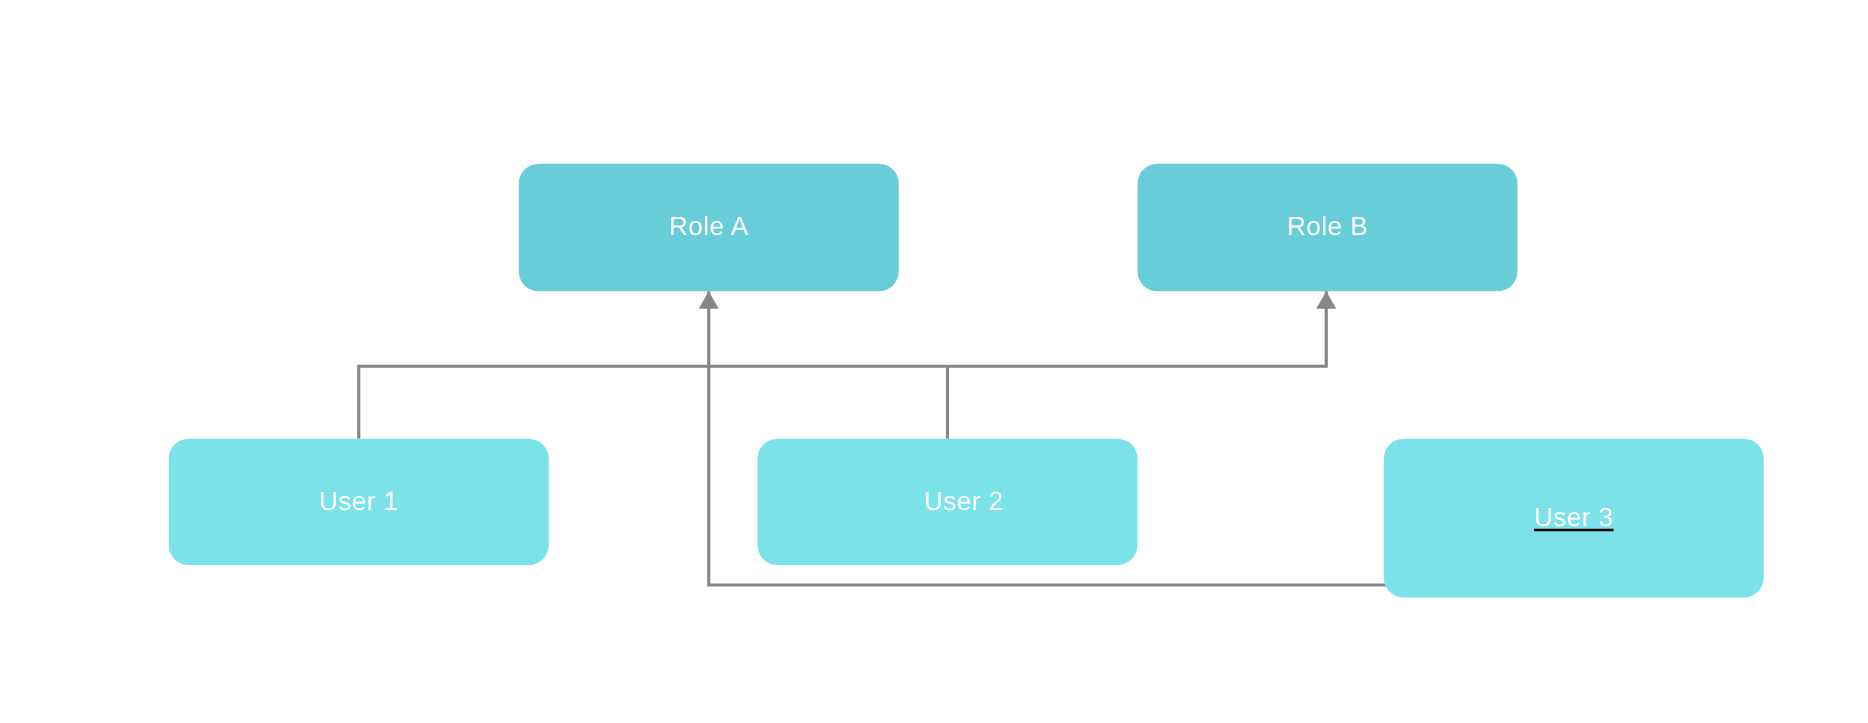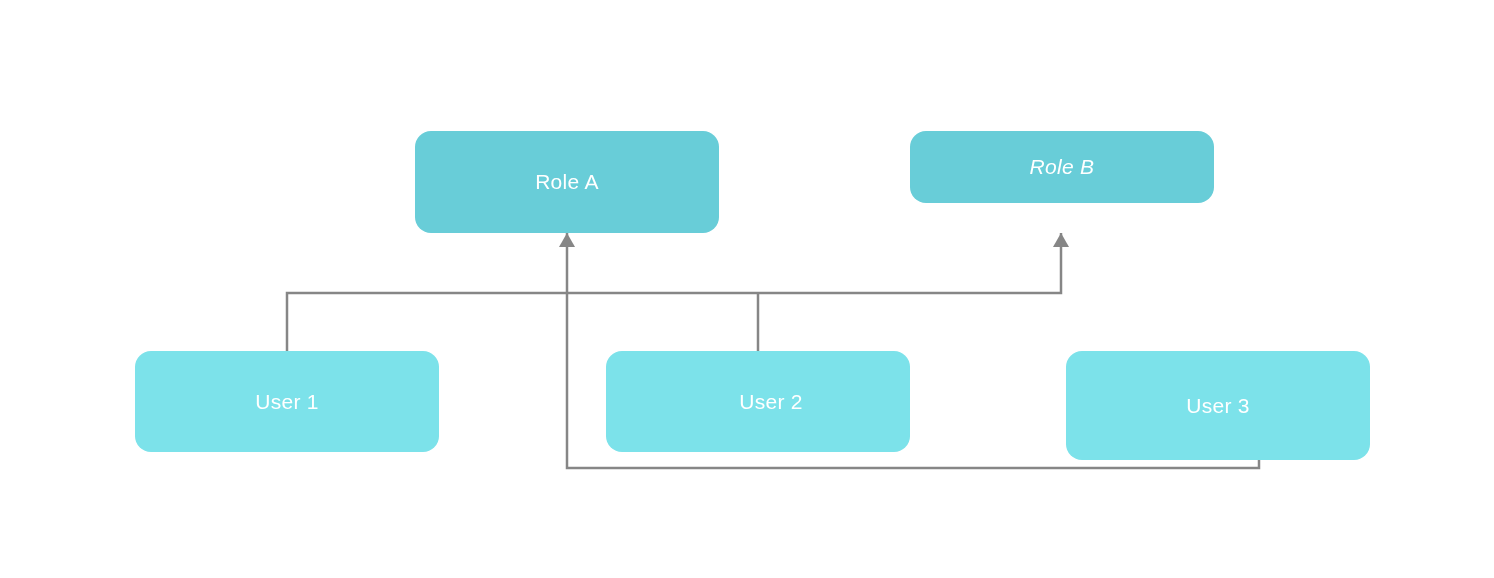--- a/index.html
+++ b/index.html
@@ -53,25 +53,25 @@
         <path d="M0,0 L14,8 L0,16 Z" class="arrowhead-shape" fill="#868686"></path>
       </marker>
     </defs>
   <path class="edge" d="M287,351 L287,293 L1061,293 L1061,233" marker-end="url(#arrowhead)"></path>
       <path class="edge" d="M758,351 L758,293"></path>
       <path class="edge" d="M1259,452 L1259,468 L567,468 L567,233" marker-end="url(#arrowhead)"></path>
     </svg>
 <div class="node role" style="left: 415px; top: 131px; width: 304px; height: 102px;">
       <span class="node-label">Role A</span>
     </div>
-    <div class="node role" style="left: 910px; top: 131px; width: 304px; height: 72px; font-style: italic;">
+    <div class="node role" style="left: 910px; top: 131px; width: 304px; height: 102px;">
       <span class="node-label">Role B</span>
     </div>
     <div class="node user" style="left: 135px; top: 351px; width: 304px; height: 101px; text-align: center;">
       <span class="node-label">User 1</span>
     </div>
     <div class="node user" style="left: 606px; top: 351px; width: 304px; height: 101px; padding-left: 26px;">
       <span class="node-label">User 2</span>
     </div>
-    <div class="node user" style="left: 1066px; top: 351px; width: 304px; height: 109px;">
+    <div class="node user" style="left: 1107px; top: 351px; width: 304px; height: 127px; text-decoration: underline;">
       <span class="node-label">User 3</span>
     </div>
   </div>
 
 </body></html>

